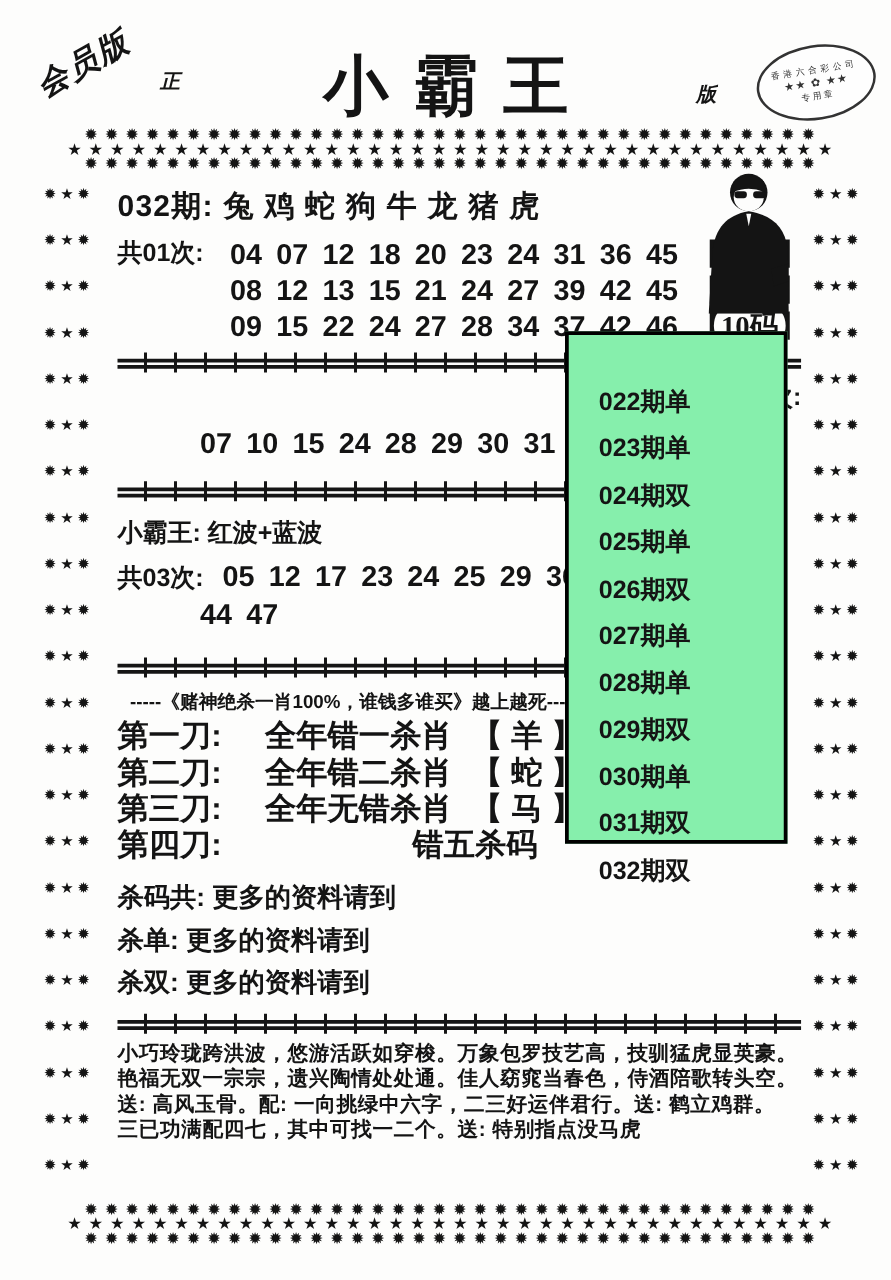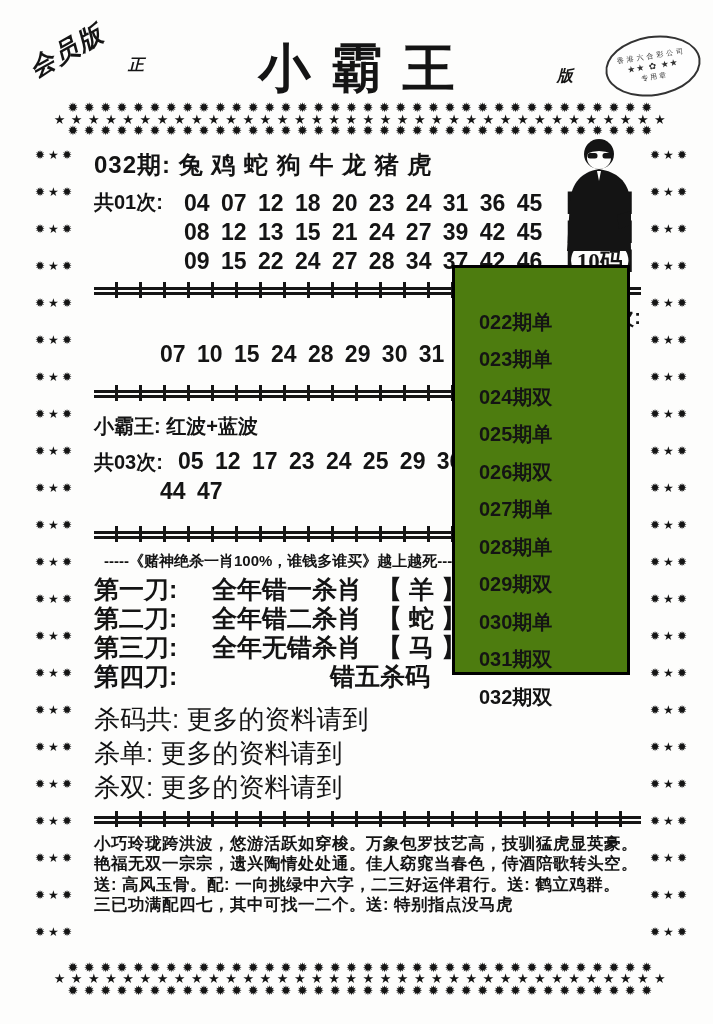--- a/index.html
+++ b/index.html
@@ -66,28 +66,28 @@
   .count-line { font-size:20px; font-weight:bold; margin-top:4px;text-align:right; }
   .indent-nums { font-size:23px; font-weight:bold; line-height:30px; word-spacing:5px; margin-left:66px; white-space:nowrap; }
   .s3-row { display:flex; align-items:baseline; margin-top:6px; }
   .s3-row .count-label { width:84px; }
   .s3-row .num-row { line-height:30px; }
   .knife-header { font-size:15px; font-weight:bold; margin:10px 0 4px 10px; width:380px; white-space:nowrap; }
   .knife-row { display:flex; width:372px; font-size:25px; font-weight:bold; line-height:29px; align-items:flex-end; }
   .knife-label { flex:0 0 118px; }
   .knife-result { margin-left:auto; }
   .knife-center { margin-left:118px; }
-  .kill-line { font-size:26px; font-weight:normal; line-height:28px; margin-top:6px; }
+  .kill-line { font-size:21px; font-weight:bold; line-height:28px; margin-top:6px; }
   .kill-block { margin-top:14px; }
   .poem { font-size:16.5px; font-weight:bold; line-height:20.5px; margin-top:4px; white-space:pre-line; letter-spacing:.5px; }
   
   .right-panel {
     position:absolute; left:368px; top:128px;
     width:178px; height:410px;
-    border:3px solid #000; background:#4d7c0f;
+    border:3px solid #000; background:#86efac;
     padding:36px 0 0 24px;
   }
   .panel-item { font-size:20px; font-weight:bold; line-height:37.5px; white-space:nowrap; }
   
   .man { position:absolute; top:0; right:2px; width:78px; height:114px; }
 </style>
 </head>
 <body>
 
 <div class="page">

